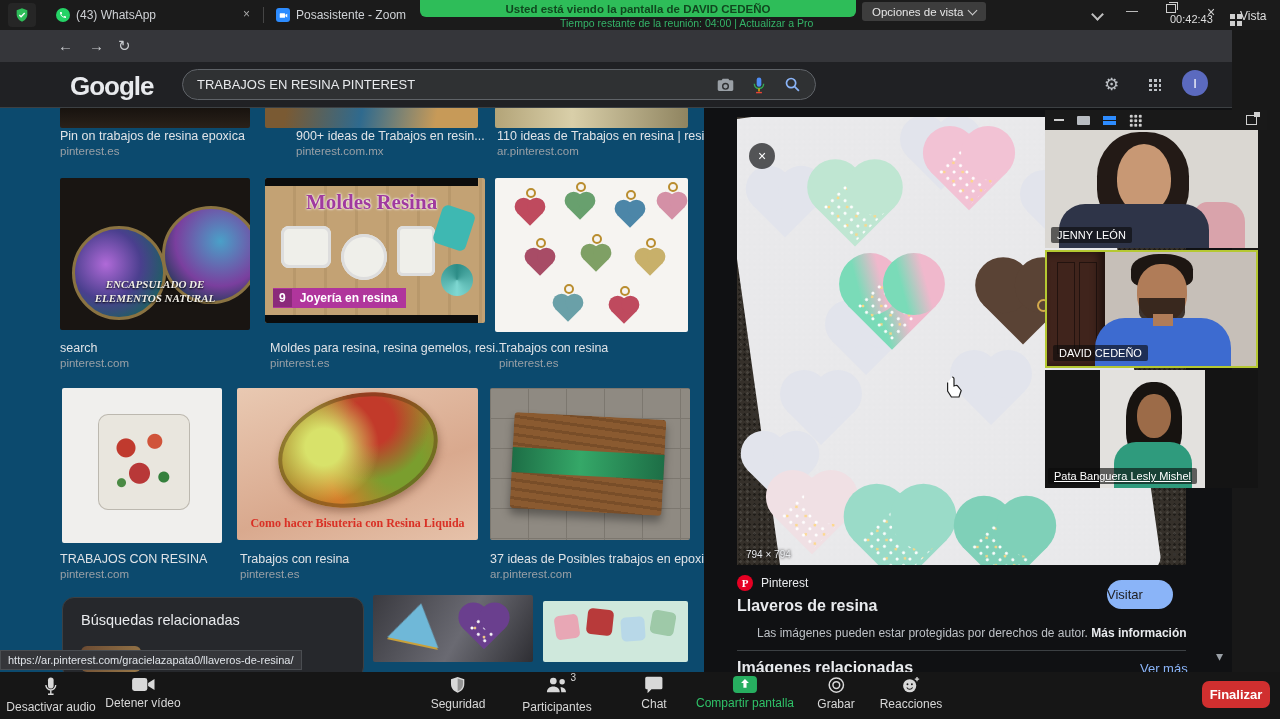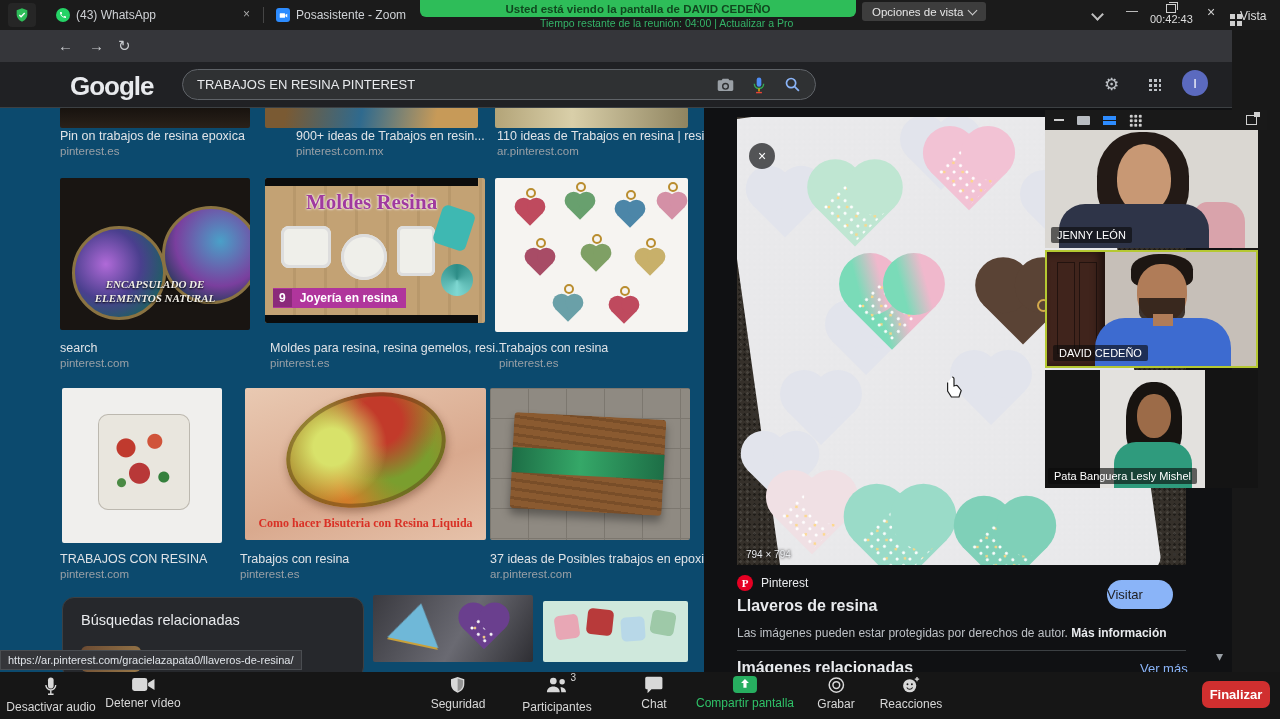--- a/index.html
+++ b/index.html
@@ -1,18 +1,18 @@
 <!DOCTYPE html>
 <html><head>
 <meta charset="utf-8">
 <style>
   html,body{margin:0;padding:0;background:#000;font-family:"Liberation Sans",sans-serif;}
   #screen{position:relative;width:1280px;height:719px;background:#0c4a6e;overflow:hidden;}
   .abs{position:absolute;}
-  .nowrap{white-space:nowrap;}
+  .nowrap{white-space:nowrap;margin-left:20px;}
 
   
   #topbar{position:absolute;left:0;top:0;width:1280px;height:30px;background:#1b1b1b;z-index:30;}
   .tab{position:absolute;top:3px;height:24px;display:flex;align-items:center;gap:6px;color:#cfd2d6;font-size:12px;}
   .tabclose{color:#aaa;font-size:12px;cursor:default;}
   #banner{position:absolute;left:420px;top:0;width:436px;height:17px;background:#2ebd59;border-radius:0 0 6px 6px;display:flex;align-items:center;justify-content:center;color:#10481f;font-size:11.5px;font-weight:bold;z-index:5;}
   #meetinfo{position:absolute;left:540px;top:17px;font-size:10.5px;color:#34b368;z-index:4;}
   #viewopts{position:absolute;left:862px;top:2px;height:19px;background:#3d3d3d;border-radius:3px;display:flex;align-items:center;gap:6px;padding:0 10px;color:#e6e6e6;font-size:11.5px;z-index:6;}
   .chev-dn{width:6px;height:6px;border-left:1.5px solid #cfcfcf;border-top:1.5px solid #cfcfcf;transform:rotate(225deg);margin-top:-3px;}
   .chev-up{position:absolute;width:7px;height:7px;border-left:2px solid #bfbfbf;border-top:2px solid #bfbfbf;transform:rotate(45deg);}
@@ -252,21 +252,21 @@
 
   <div class="thumb" style="left:62px;top:388px;width:160px;height:155px;background:#f0efed;">
     <div class="abs" style="left:36px;top:26px;width:90px;height:94px;border-radius:10px;border:1px solid rgba(170,165,155,.7);background:
       radial-gradient(circle at 30% 35%,#c03a2e 9px,transparent 10px),
       radial-gradient(circle at 62% 28%,#d0543a 7px,transparent 8px),
       radial-gradient(circle at 45% 62%,#b83838 10px,transparent 11px),
       radial-gradient(circle at 72% 66%,#35803c 5px,transparent 6px),
       radial-gradient(circle at 25% 72%,#4a8a44 4px,transparent 5px),
       rgba(228,222,210,.55);"></div>
   </div>
-  <div class="thumb" style="left:237px;top:388px;width:241px;height:152px;background:linear-gradient(160deg,#e9c9b2,#d9a98e 60%,#e6c2aa);margin-left:8px;">
+  <div class="thumb" style="left:237px;top:388px;width:241px;height:152px;background:linear-gradient(160deg,#e9c9b2,#d9a98e 60%,#e6c2aa);">
     <div class="abs" style="left:40px;top:6px;width:162px;height:112px;border-radius:50%;transform:rotate(-14deg);background:
       radial-gradient(circle at 30% 40%,#d8e26a 0 14%,transparent 42%),
       radial-gradient(circle at 62% 28%,#c23a2a 0 18%,transparent 46%),
       radial-gradient(circle at 72% 70%,#7a9e2e 0 16%,transparent 50%),
       radial-gradient(circle at 40% 75%,#d87c2a 0 14%,transparent 46%),
       #a8842a;box-shadow:inset 0 0 0 4px rgba(90,60,20,.45),0 4px 8px rgba(80,40,20,.4);"></div>
     <div class="abs" style="left:0;top:128px;width:241px;text-align:center;color:#d93025;font-family:'Liberation Serif',serif;font-weight:bold;font-size:12px;">Como hacer Bisuteria con Resina Liquida</div>
   </div>
   <div class="thumb" style="left:490px;top:388px;width:200px;height:152px;background-color:#8f8a82;background-image:linear-gradient(#7c776f 1px,transparent 1px),linear-gradient(90deg,#7c776f 1px,transparent 1px);background-size:38px 30px;">
     <div class="abs" style="left:22px;top:28px;width:152px;height:96px;transform:rotate(3deg);background:repeating-linear-gradient(5deg,rgba(40,20,5,.18) 0 3px,transparent 3px 9px),#8a5a30;border-radius:4px;box-shadow:0 6px 8px rgba(0,0,0,.35);">
@@ -394,21 +394,21 @@
     <div class="abs" style="left:14px;top:74px;width:150px;height:44px;border-radius:26px 26px 0 0;background:#2e3448;"></div>
     <span class="nametag">JENNY LEÓN</span>
   </div>
 
   <div class="vid" style="top:370px;background:#141414;">
     <div class="abs" style="left:55px;top:0;width:105px;height:118px;background:#e3e1de;">
       <div class="abs" style="left:26px;top:12px;width:56px;height:78px;border-radius:45% 45% 35% 35%;background:#171310;"></div>
       <div class="abs" style="left:37px;top:24px;width:34px;height:44px;border-radius:48%;background:#9c6b48;"></div>
       <div class="abs" style="left:14px;top:72px;width:78px;height:46px;border-radius:22px 22px 0 0;background:#2f9b7d;"></div>
     </div>
-    <span class="nametag" style="left:3px;bottom:4px;">Pata Banguera Lesly Mishel</span>
+    <span class="nametag" style="left:3px;bottom:4px;text-decoration:underline;">Pata Banguera Lesly Mishel</span>
   </div>
 
   <div id="ztoolbar">
     <div class="tbtn" style="left:51px;">
       <svg width="17" height="21" viewBox="0 0 24 30">
           <path fill="#d8d8d8" d="M12 2a4 4 0 0 1 4 4v8a4 4 0 0 1-8 0V6a4 4 0 0 1 4-4z"></path>
           <path fill="none" stroke="#d8d8d8" stroke-width="2" d="M5 13a7 7 0 0 0 14 0M12 20v5M8 26h8"></path>
         </svg>
       <span class="tlabel">Desactivar audio</span>
     </div>

